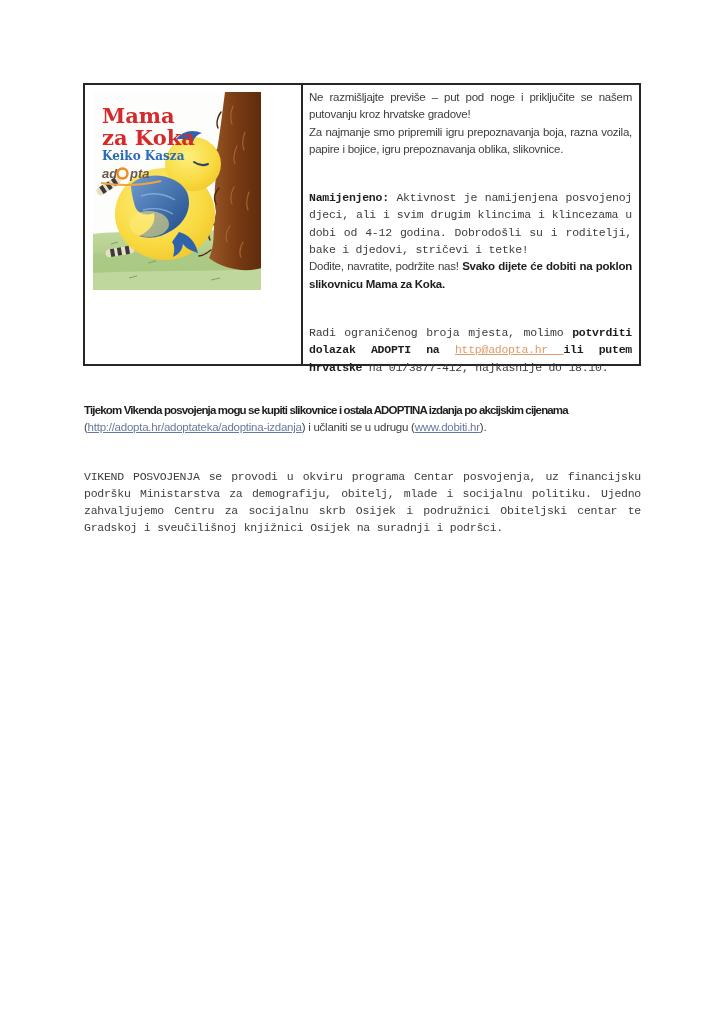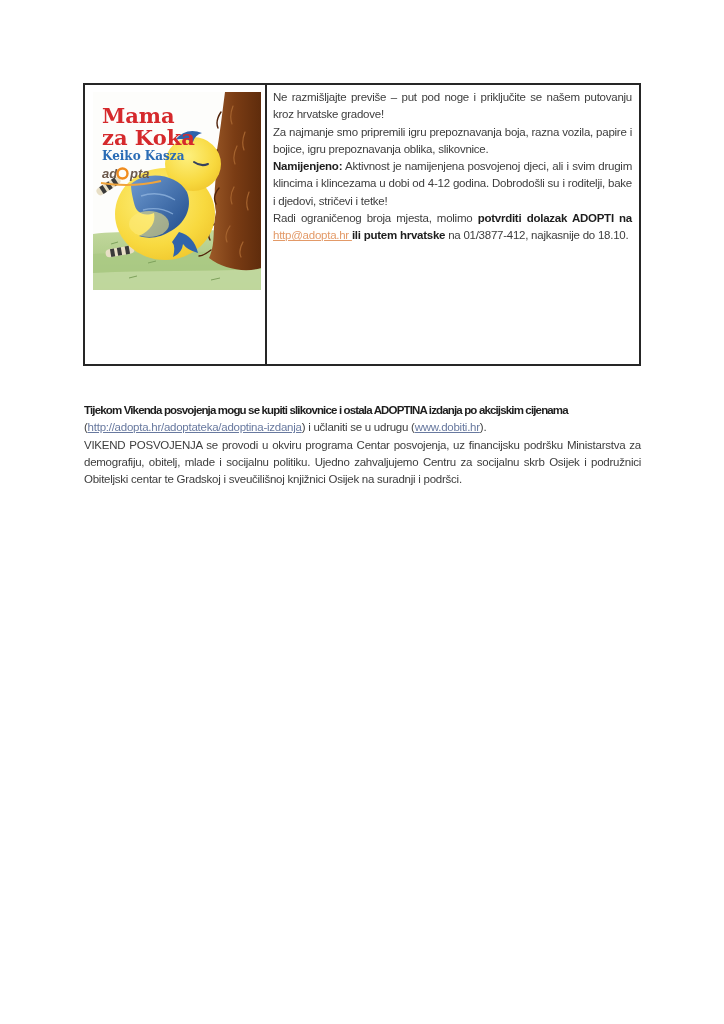--- a/index.html
+++ b/index.html
@@ -6,30 +6,30 @@
   .page{
     position:relative;width:724px;height:1024px;background:#ffffff;
     font-family:"Liberation Sans",sans-serif;color:#3d3d3d;overflow:hidden;
     margin:0 auto;
   }
   .flyer{
     position:absolute;left:83px;top:83px;width:558px;height:283px;
     box-sizing:border-box;border:2px solid #262626;display:flex;
   }
   .cover-cell{
-    width:182px;box-sizing:border-box;border-right:2px solid #262626;
+    width:218px;box-sizing:border-box;border-right:2px solid #262626;
     padding:7px 0 9px 8px;background:#ffffff;
   }
   .text-cell{
     flex:1;box-sizing:border-box;padding:4px 7px 0 6px;
     font-size:11.5px;line-height:17.3px;letter-spacing:-0.25px;
     text-align:justify;color:#3d3d3d;
   }
   p{margin:0;}
-  .gap{margin-top:0;}
+  .gap{margin-top:31px;font-family:Liberation Mono, monospace;}
   .b{font-weight:700;color:#1d1d1d;}
   a.email{color:#e39a68;text-decoration:underline;cursor:pointer;}
   a.web{color:#68799f;text-decoration:underline;cursor:pointer;word-break:break-all;}
   .bodytext{
     position:absolute;left:84px;top:402px;width:557px;
     font-size:11.5px;line-height:17.3px;letter-spacing:-0.25px;
     text-align:justify;color:#3d3d3d;
   }
   .lead-bold{font-weight:700;color:#1d1d1d;letter-spacing:-0.85px;white-space:nowrap;}
   .para-sale{text-align:left;}
@@ -117,20 +117,21 @@
           <path d="M8,91 Q38,96 68,89" stroke="#f0a43c" stroke-width="2" fill="none"></path>
         </g>
       </svg>
     </div>
 
     <div class="text-cell">
       <p>Ne razmišljajte previše – put pod noge i priključite se našem putovanju kroz hrvatske gradove!</p>
       <p>Za najmanje smo pripremili igru prepoznavanja boja, razna vozila, papire i bojice, igru prepoznavanja oblika, slikovnice.</p>
 
       <p class="gap"><span class="b">Namijenjeno:</span><span> Aktivnost je namijenjena posvojenoj djeci, ali i svim drugim klincima i klincezama u dobi od 4-12 godina. Dobrodošli su i roditelji, bake i djedovi, stričevi i tetke!</span></p>
+      <p><span>Dođite, navratite, podržite nas! </span><span class="b">Svako dijete će dobiti na poklon slikovnicu Mama za Koka.</span></p>
 
 
       <p class="gap"><span>Radi ograničenog broja mjesta, molimo </span><span class="b">potvrditi dolazak ADOPTI na </span><a class="email">http@adopta.hr </a><span class="b">ili putem hrvatske</span><span> na 01/3877-412, najkasnije do 18.10.</span></p>
     </div>
   </div>
 
   <div class="bodytext">
     <p class="para-sale"><span class="lead-bold">Tijekom Vikenda posvojenja mogu se kupiti slikovnice i ostala ADOPTINA izdanja po akcijskim cijenama</span></p>
     <p class="para-sale-links"><span>(</span><a class="web">http://adopta.hr/adoptateka/adoptina-izdanja</a><span>) i učlaniti se u udrugu (</span><a class="web">www.dobiti.hr</a><span>).</span></p>
 

